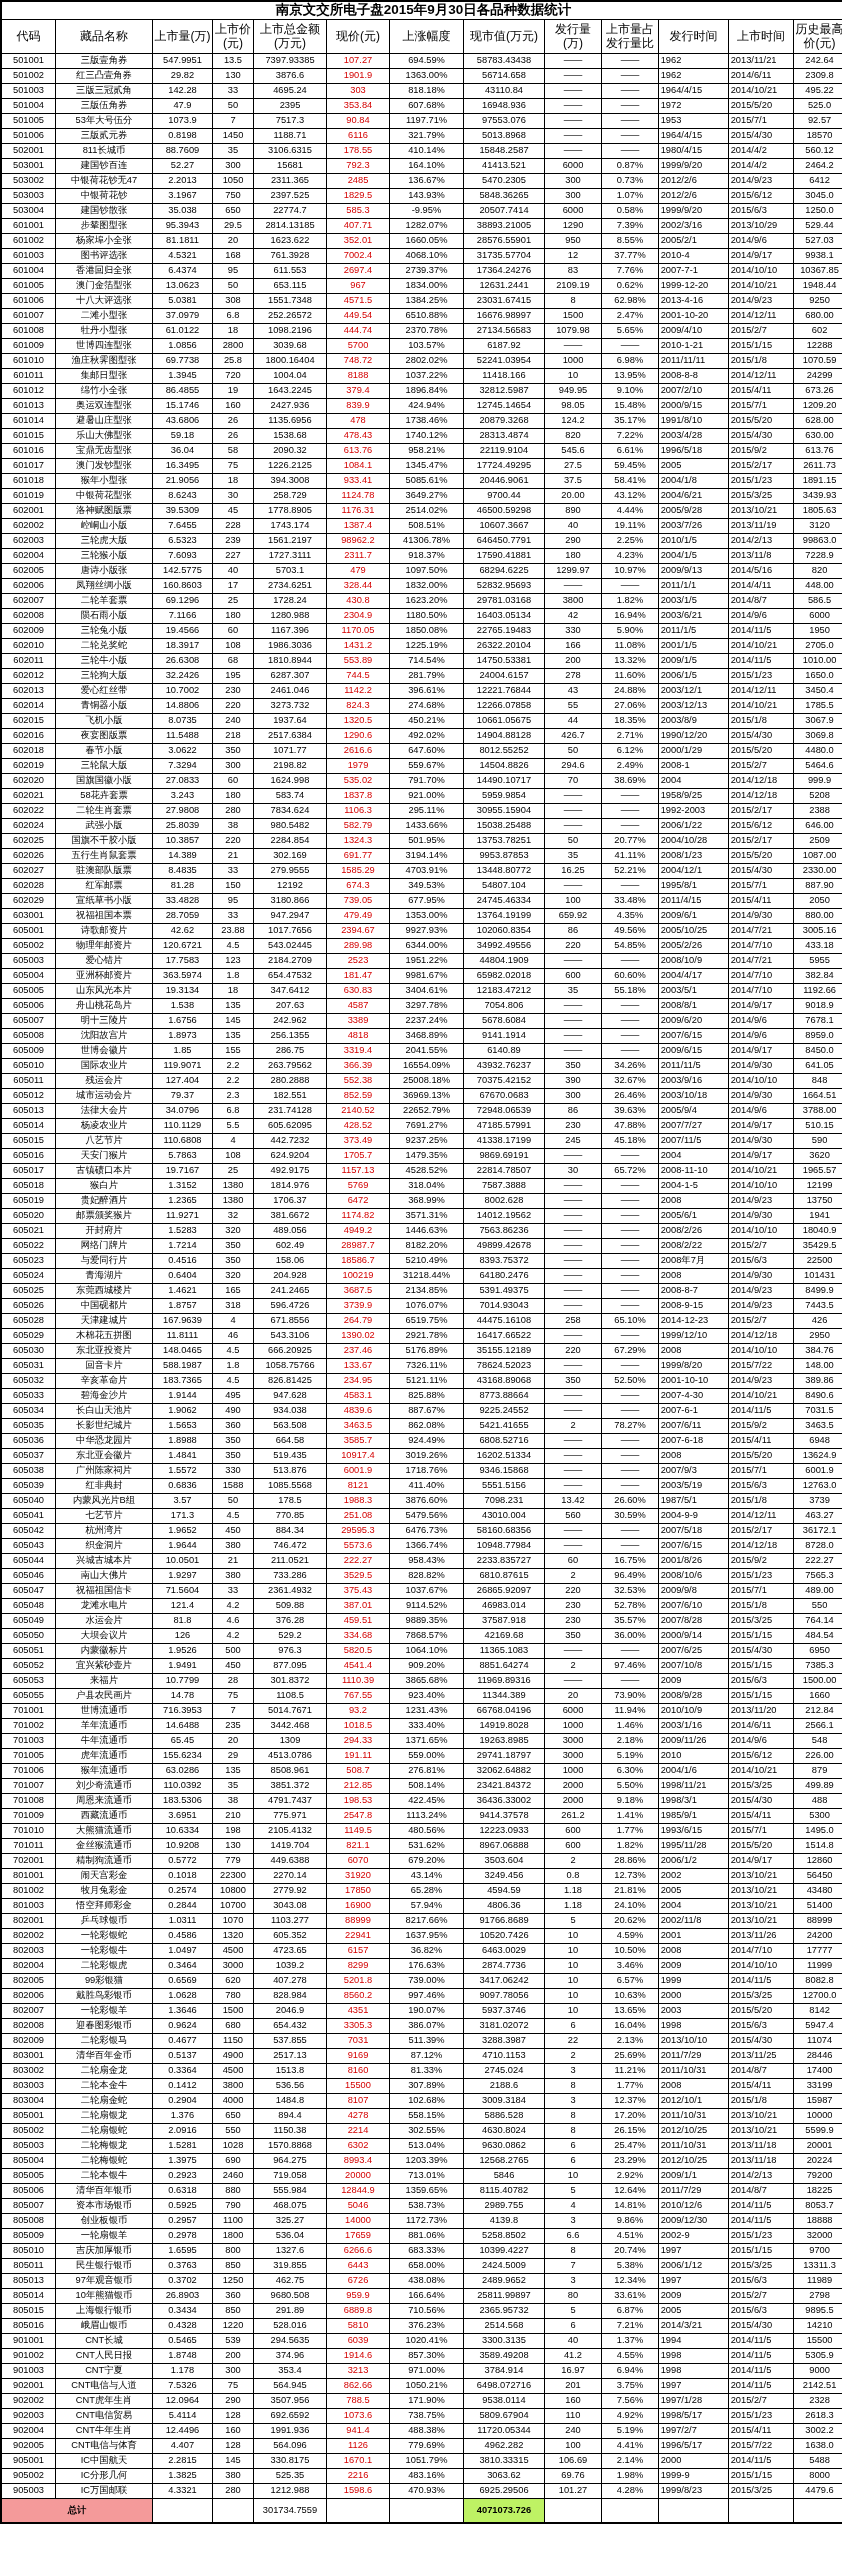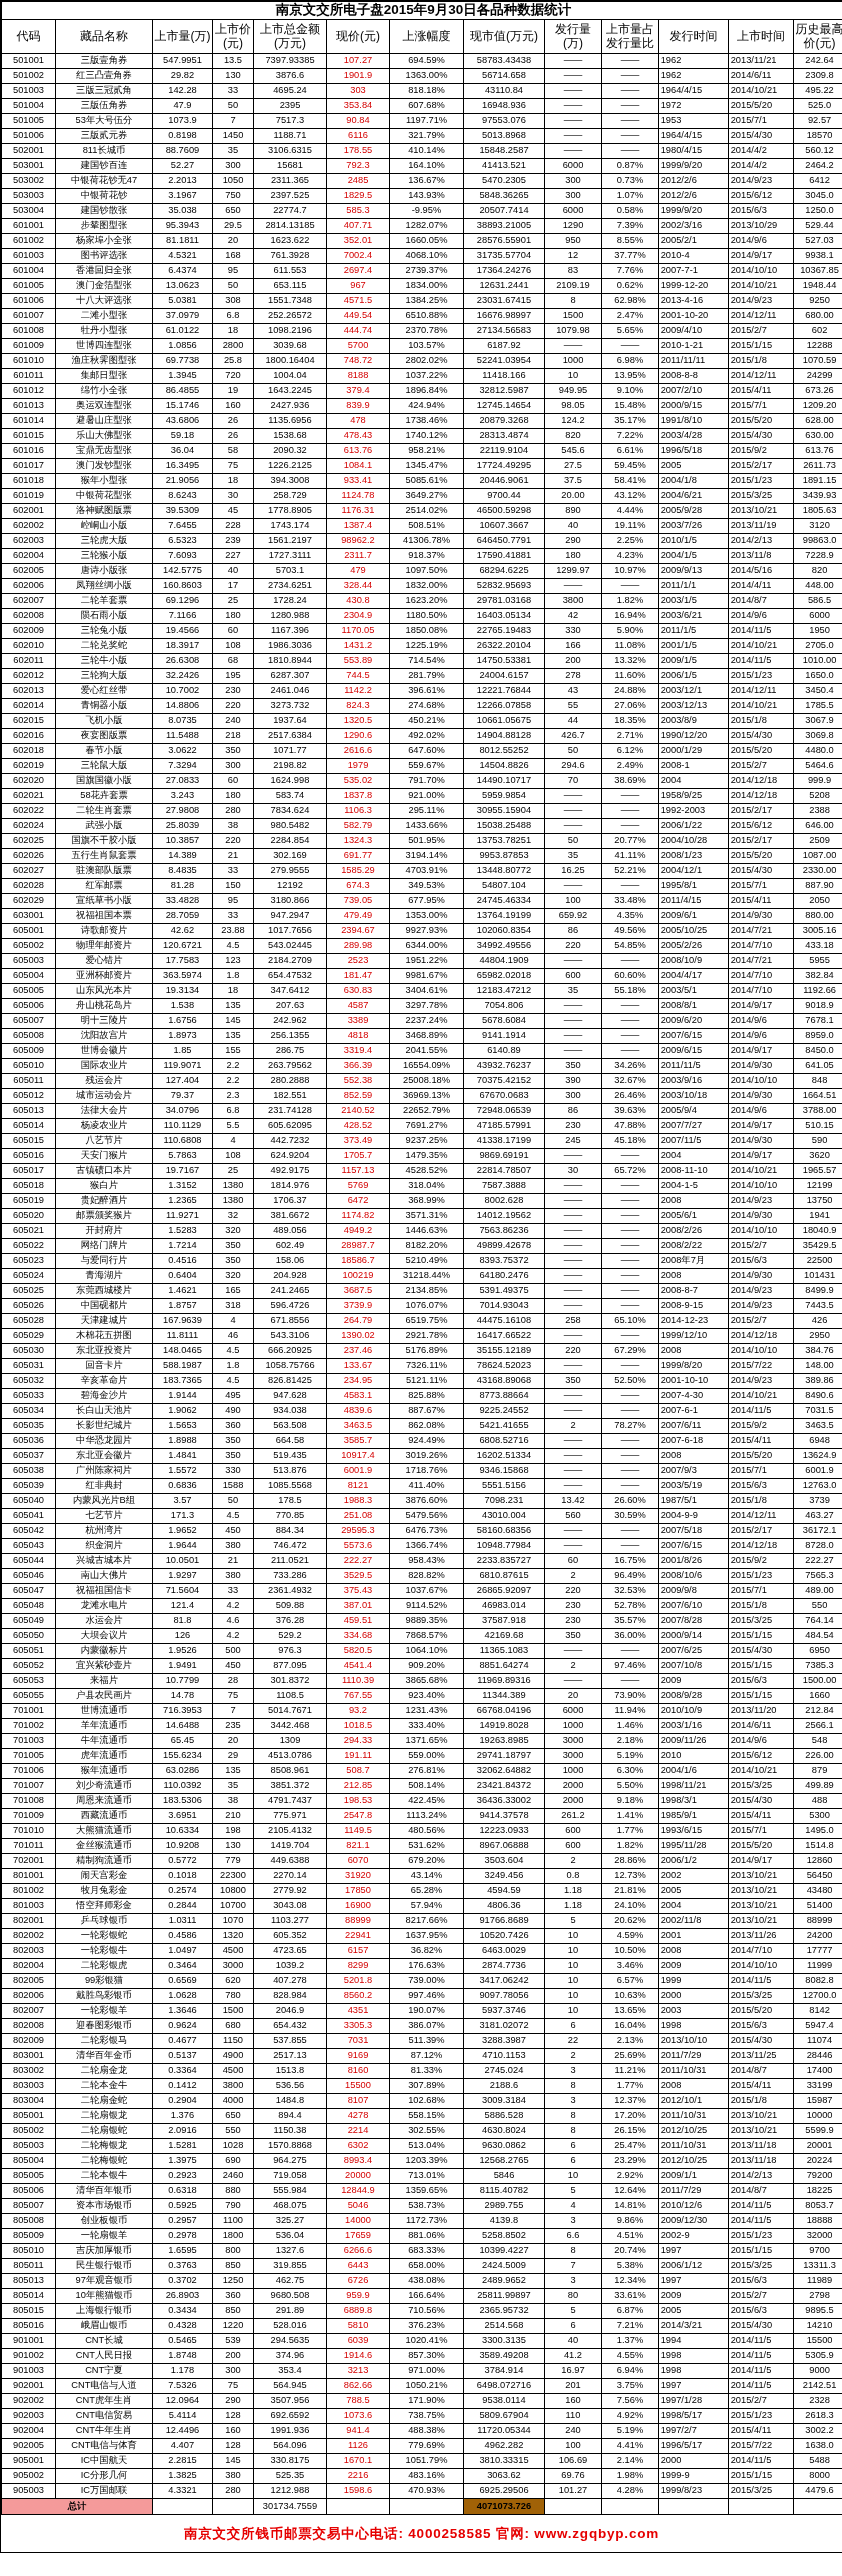--- a/index.html
+++ b/index.html
@@ -7,23 +7,23 @@
   #frame{width:843px;border:1.7px solid #000;box-sizing:border-box;background:#fff;}
   table{width:100%;border-collapse:collapse;table-layout:fixed;}
   td,th{border:0.8px solid #000;box-sizing:border-box;overflow:hidden;white-space:nowrap;
         font-size:9.3px;line-height:1.05;text-align:center;padding:0 0.8px;height:15px;}
   th{font-weight:normal;font-size:12px;white-space:normal;line-height:1.1;height:34px;padding:0.8px;}
   #title-cell{font-size:13.5px;font-weight:bold;height:18px;border-bottom:0.8px solid #000;
         text-align:center;white-space:nowrap;}
   td.c1{white-space:normal;line-height:1;}
   td.c5{color:#d40000;}
   td.c10,td.c11{text-align:left;padding-left:1.7px;}
-  tr[data-name="total-row"] td{height:16px;}
+  tr[data-name="total-row"] td{height:24px;}
   .total-label{background:#f49a9a;font-weight:bold;}
-  .total-hl{background:#a16207;font-weight:bold;}
+  .total-hl{background:#bef264;font-weight:bold;}
   #footer-bar{height:37px;display:flex;align-items:center;justify-content:center;
         color:#e60000;font-weight:bold;font-size:13.5px;letter-spacing:0.8px;}
 </style>
 </head>
 <body>
 
 <div id="frame" data-name="report-frame">
   <table data-name="data-table">
     <colgroup>
       <col style="width:54px">
@@ -2517,15 +2517,14 @@
         <td class="c6" data-name="total-empty"></td>
         <td class="c7 total-hl" data-name="total-market-value">4071073.726</td>
         <td class="c8" data-name="total-empty"></td>
         <td class="c9" data-name="total-empty"></td>
         <td class="c10" data-name="total-empty"></td>
         <td class="c11" data-name="total-empty"></td>
         <td class="c12" data-name="total-empty"></td>
       </tr>
     </tfoot>
   </table>
-  <div id="footer-bar" data-name="footer-contact">南京文交所钱币邮票交易中心电话: 4000258585    官网: www.zgqbyp.com</div>
 </div>
 
 
 </body></html>

